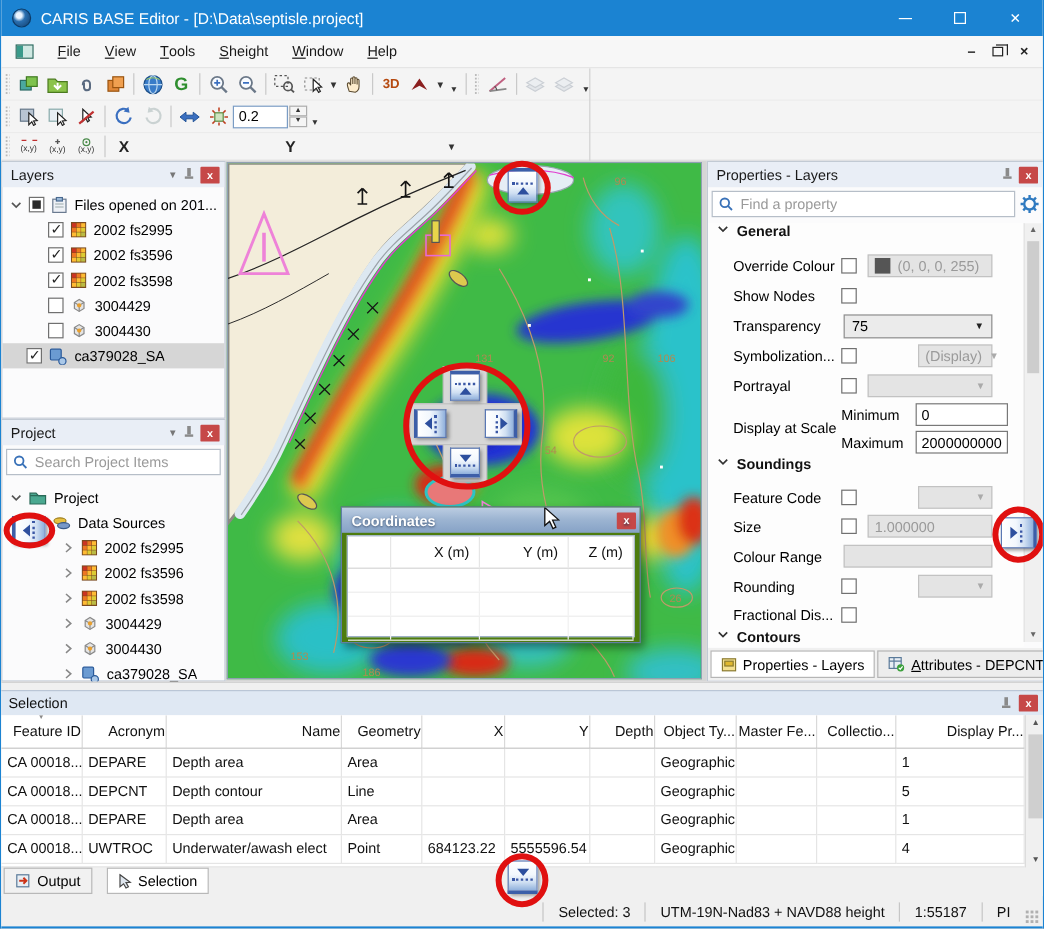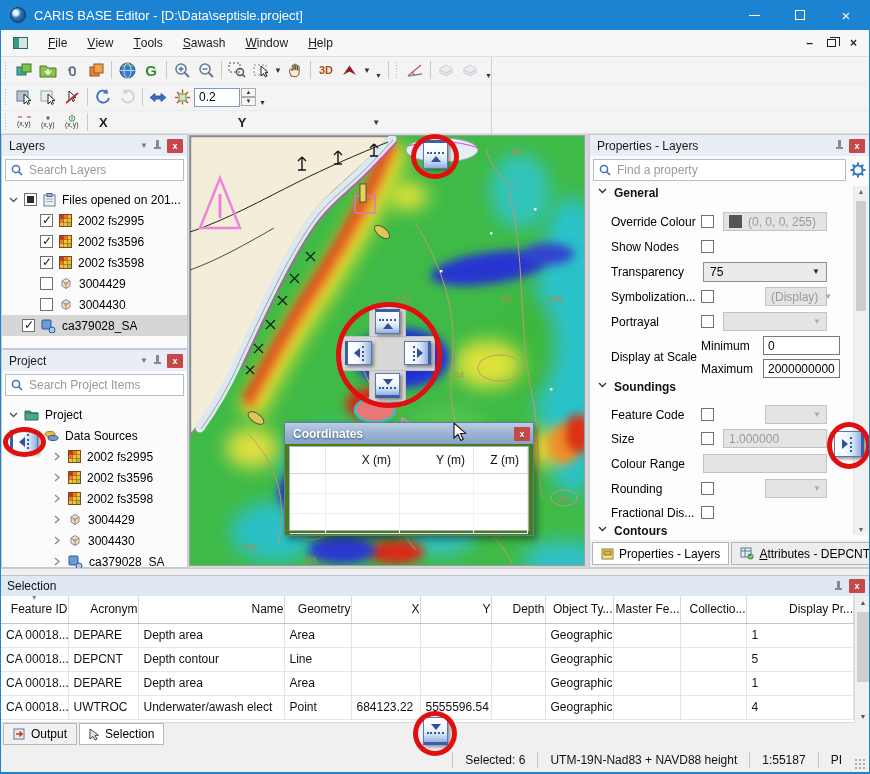--- a/index.html
+++ b/index.html
@@ -110,21 +110,21 @@
 
 .selregion{position:absolute;left:0;top:568px;width:870px;height:179px;background:#f0f0f0;border-top:1px solid #cdcdcd}
 .selhead{position:absolute;left:0;right:0;top:6px;height:21px;background:#dfe8f3;border-top:1px solid #bac6d6;display:flex;align-items:center;gap:6px;padding:0 6px;color:#111}
 .seltablewrap{position:absolute;left:0;top:27px;right:17px;bottom:24px;background:#fff;overflow:hidden;border-bottom:1px solid #ddd}
 table.sel{border-collapse:collapse;table-layout:fixed;width:853px}
 table.sel th{height:27px;font-weight:normal;text-align:right;border-right:1px solid #d9d9d9;border-bottom:1px solid #c6c6c6;position:relative;color:#111;overflow:hidden;white-space:nowrap}
 table.sel td{height:24px;border-right:1px solid #e5e5e5;border-bottom:1px solid #e5e5e5;padding:0 5px;overflow:hidden;white-space:nowrap;color:#111}
 .sortmark{position:absolute;top:-1px;left:50%;transform:translateX(-50%);font-size:7px;color:#888;line-height:6px}
 .selvsb{position:absolute;right:0;top:27px;bottom:24px;width:17px;background:#f0f0f0;border-left:1px solid #dcdcdc;display:flex;flex-direction:column;align-items:center;justify-content:space-between;font-size:7px;color:#555;padding:3px 0}
 .selthumb{position:absolute;left:2px;right:2px;top:16px;height:70px;background:#cfcfcf}
-.btabs{position:absolute;left:0;right:0;bottom:0;height:24px;background:#f0f0f0;display:flex;align-items:flex-start;gap:2px;padding:0 0 0 2px}
+.btabs{position:absolute;left:0;right:0;bottom:0;height:24px;background:#f0f0f0;display:flex;align-items:flex-start;gap:12px;padding:0 0 0 2px}
 .btab{display:flex;align-items:center;gap:5px;padding:0 9px;height:22px;border:1px solid #b8b8b8;background:#f1f1f1}
 .btab.active{background:#fff}
 
 
 .status{position:absolute;left:0;right:0;bottom:0;height:27px;background:#f0f0f0;border-bottom:2px solid #1b83d2;display:flex;align-items:center;color:#111}
 .sgrow{flex:1}
 .ssep{width:1px;height:16px;background:#c6c6c6}
 .scell{padding:0 12px;white-space:nowrap}
 .gripcorner{width:12px;height:12px;margin:8px 3px 0 0;background-image:radial-gradient(#b0b0b0 1.2px,transparent 1.2px);background-size:4px 4px;background-position:bottom right}
 
@@ -177,21 +177,21 @@
     <div class="mitem">
         <span class="mkey">V</span>
         <span>iew</span>
       </div>
     <div class="mitem">
         <span class="mkey">T</span>
         <span>ools</span>
       </div>
     <div class="mitem">
         <span class="mkey">S</span>
-        <span>awash</span>
+        <span>height</span>
       </div>
     <div class="mitem">
         <span class="mkey">W</span>
         <span>indow</span>
       </div>
     <div class="mitem">
         <span class="mkey">H</span>
         <span>elp</span>
       </div>
     <div class="mdictrls">
@@ -404,27 +404,20 @@
 
   <div class="main">
 
     <div class="panel" style="left:0;top:0;width:187px;height:215px">
       <div class="phead">
         <span>Layers</span>
         <span class="sp"></span>
         <span class="hbtn">▼</span>
         <span class="pin"></span>
         <span class="closebox">x</span>
-      </div>
-      <div class="searchrow">
-        <svg width="12" height="12">
-            <circle cx="5" cy="5" r="3.6" fill="none" stroke="#3a72b8" stroke-width="1.5"></circle>
-            <line x1="7.6" y1="7.6" x2="11" y2="11" stroke="#3a72b8" stroke-width="1.5"></line>
-          </svg>
-        <input placeholder="Search Layers" style="">
       </div>
       <div style="padding-top:4px">
         <div class="trow" style="padding-left:6px">
           <span class="chev">
               <svg width="9" height="9">
                 <polyline points="1,3 4.5,6.5 8,3" fill="none" stroke="#555" stroke-width="1.4"></polyline>
               </svg>
             </span>
           <span class="cb partial"></span>
           <svg width="13" height="14">
@@ -1102,21 +1095,21 @@
             <polygon points="1,1 1,11 4,8.5 6,12 8,11 6,7.5 9.5,7.2" fill="#dfe6ee" stroke="#444"></polygon>
           </svg>
         <span>Selection</span>
       </div>
     </div>
   </div>
 
   <div class="status">
     <div class="sgrow"></div>
     <div class="ssep"></div>
-    <div class="scell">Selected: 6</div>
+    <div class="scell">Selected: 3</div>
     <div class="ssep"></div>
     <div class="scell">UTM-19N-Nad83 + NAVD88 height</div>
     <div class="ssep"></div>
     <div class="scell">1:55187</div>
     <div class="ssep"></div>
     <div class="scell">PI</div>
     <div class="gripcorner"></div>
   </div>
 
   <div class="panbtn pbv edge-t" style="left:422px;top:140px;width:25px;height:29px">

